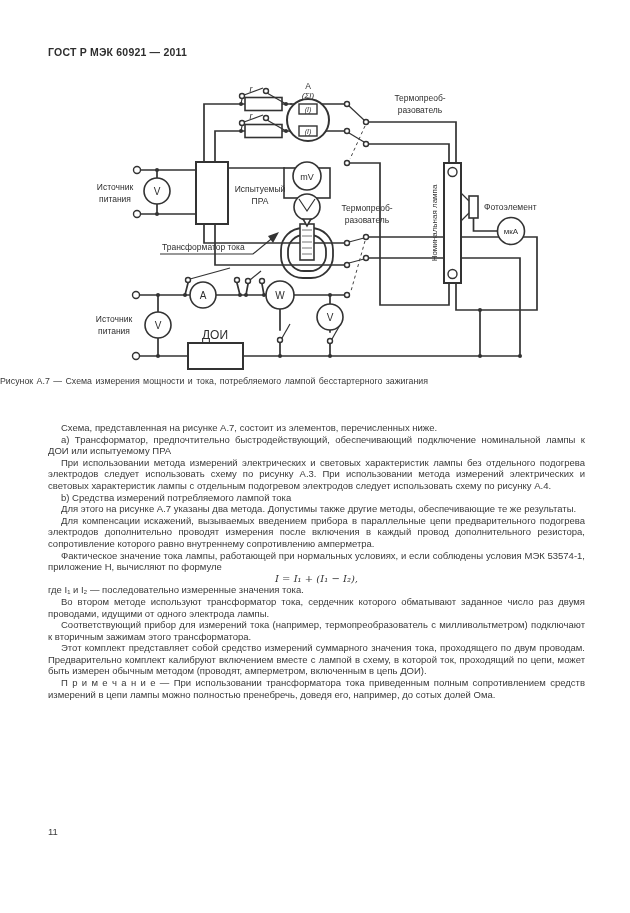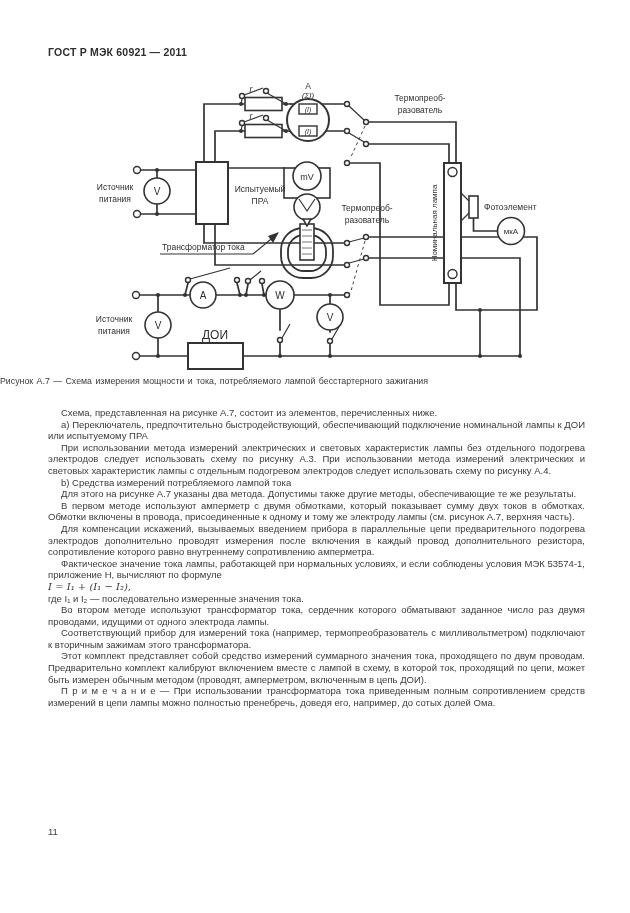--- a/index.html
+++ b/index.html
@@ -3,24 +3,24 @@
 <meta charset="utf-8">
 <style>
   * { margin:0; padding:0; box-sizing:border-box; }
   html,body { width:630px; height:913px; background:#fff; }
   body { font-family:"Liberation Sans","DejaVu Sans",sans-serif; color:#383838; }
   .page { position:relative; width:630px; height:913px; background:#fff; overflow:hidden; }
   .header { position:absolute; left:48px; top:46px; font-size:10.5px; font-weight:bold; letter-spacing:.2px; color:#2e2e2e; }
   .diagram { position:absolute; left:0; top:0; width:630px; height:400px; }
   svg text { font-family:"Liberation Sans","DejaVu Sans",sans-serif; fill:#2e2e2e; }
   .caption { position:absolute; left:0; top:376px; width:630px; text-align:left; font-size:8.8px; color:#3a3a3a; word-spacing:1px; }
-  .bodytext { position:absolute; left:48px; top:407px; width:537px; font-size:9.5px; line-height:11.6px; text-align:justify; color:#3a3a3a; }
+  .bodytext { position:absolute; left:48px; top:422px; width:537px; font-size:9.5px; line-height:11.6px; text-align:justify; color:#3a3a3a; }
   .bodytext p { margin:0; }
   .bodytext p.ind { text-indent:13px; }
-  .formula { text-align:left; font-style:italic; font-family:"DejaVu Serif","Liberation Serif",serif; font-size:10px; margin:7px 0 6px 0; text-indent:0; }
+  .formula { text-align:center; font-style:italic; font-family:"DejaVu Serif","Liberation Serif",serif; font-size:10px; margin:7px 0 6px 0; text-indent:0; }
   .pagenum { position:absolute; left:48px; top:826px; font-size:9.5px; color:#3a3a3a; }
   .wire { stroke:#333; stroke-width:1.7; fill:none; stroke-linecap:square; }
   .thin { stroke:#333; stroke-width:1.2; fill:none; }
   .comp { stroke:#333; stroke-width:2; fill:#fff; }
   .comp15 { stroke:#333; stroke-width:1.6; fill:#fff; }
   .ring { stroke:#333; stroke-width:1.8; fill:none; }
   .contact { stroke:#333; stroke-width:1.4; fill:#fff; }
   .dot { fill:#333; stroke:none; }
   .dash { stroke:#444; stroke-width:1; stroke-dasharray:3 3; fill:none; }
   .hatch { stroke:#555; stroke-width:.8; }
@@ -222,25 +222,24 @@
     <text x="203" y="299" font-size="10" text-anchor="middle">A</text>
     <text x="280" y="299" font-size="10" text-anchor="middle">W</text>
     <text x="330" y="321" font-size="10" text-anchor="middle">V</text>
     <text x="215" y="339" font-size="12" text-anchor="middle">ДОИ</text>
   </svg>
 
   <div class="caption">Рисунок А.7 — Схема измерения мощности и тока, потребляемого лампой бесстартерного зажигания</div>
 
   <div class="bodytext">
     <p class="ind">Схема, представленная на рисунке А.7, состоит из элементов, перечисленных ниже.</p>
-    <p class="ind">а) Переключатель, предпочтительно быстродействующий, обеспечивающий подключение номинальной лампы к ДОИ или испытуемому ПРА</p>
+    <p class="ind">а) Трансформатор, предпочтительно быстродействующий, обеспечивающий подключение номинальной лампы к ДОИ или испытуемому ПРА</p>
     <p class="ind">При использовании метода измерений электрических и световых характеристик лампы без отдельного подогрева электродов следует использовать схему по рисунку А.3. При использовании метода измерений электрических и световых характеристик лампы с отдельным подогревом электродов следует использовать схему по рисунку А.4.</p>
     <p class="ind">b) Средства измерений потребляемого лампой тока</p>
     <p class="ind">Для этого на рисунке А.7 указаны два метода. Допустимы также другие методы, обеспечивающие те же результаты.</p>
-    <p class="ind">В первом методе используют амперметр с двумя обмотками, который показывает сумму двух токов в обмотках. Обмотки включены в провода, присоединенные к одному и тому же электроду лампы (см. рисунок А.7, верхняя часть).</p>
     <p class="ind">Для компенсации искажений, вызываемых введением прибора в параллельные цепи предварительного подогрева электродов дополнительно проводят измерения после включения в каждый провод дополнительного резистора, сопротивление которого равно внутреннему сопротивлению амперметра.</p>
     <p class="ind">Фактическое значение тока лампы, работающей  при нормальных условиях,  и если  соблюдены условия МЭК 53574-1, приложение Н, вычисляют по формуле</p>
     <p class="formula">I = I₁ + (I₁ − I₂),</p>
     <p>где I₁ и I₂ — последовательно измеренные значения тока.</p>
     <p class="ind">Во втором методе используют трансформатор тока, сердечник которого обматывают заданное число раз двумя проводами, идущими от одного электрода лампы.</p>
     <p class="ind">Соответствующий прибор для измерений тока (например, термопреобразователь с милливольтметром) подключают к вторичным зажимам этого трансформатора.</p>
     <p class="ind">Этот комплект представляет собой средство измерений суммарного значения тока, проходящего по двум проводам. Предварительно комплект калибруют включением вместе с лампой в схему, в которой ток, проходящий по цепи, может быть измерен обычным методом (проводят, амперметром, включенным в цепь ДОИ).</p>
     <p class="ind">П р и м е ч а н и е — При использовании трансформатора тока приведенным полным сопротивлением средств измерений в цепи лампы можно полностью пренебречь, доведя его, например, до сотых долей Ома.</p>
   </div>
 

